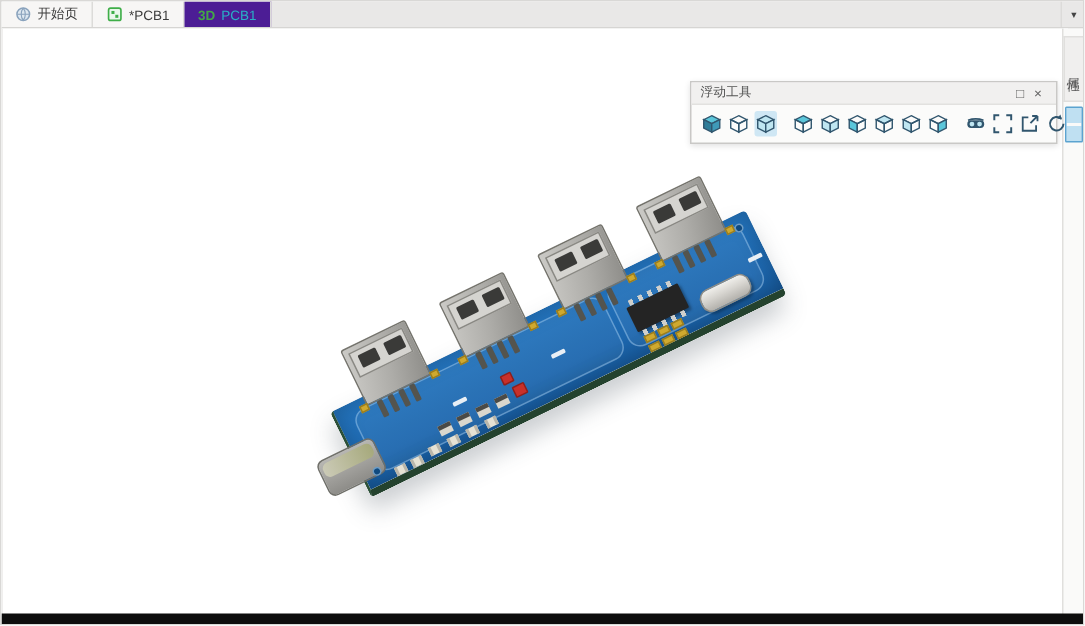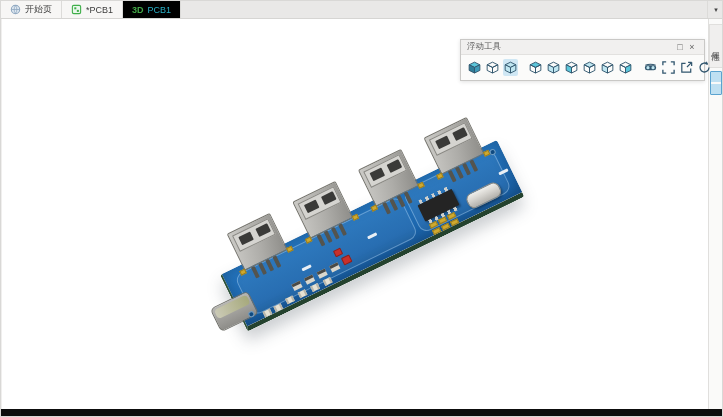--- a/index.html
+++ b/index.html
@@ -1,32 +1,32 @@
 <!DOCTYPE html>
 <html><head>
 <meta charset="utf-8">
 <style>
   html,body{margin:0;padding:0;background:#fff;font-family:"Liberation Sans",sans-serif;}
   #app{position:relative;width:723px;height:417px;overflow:hidden;background:#fff;border:1px solid #d9d8d6;box-sizing:border-box;padding-left:36px;}
 
   
   #tabbar{position:absolute;left:0;top:0;width:723px;height:17px;background:#efeeed;border-bottom:1px solid #d6d5d3;display:flex;align-items:stretch;}
   .tab{display:flex;align-items:center;gap:4px;padding:0 9px;font-size:9px;color:#3c3c3c;background:#f7f6f5;border-right:1px solid #dcdbd9;white-space:nowrap;cursor:default;}
-  .tab.active{background:#000000;text-align:right;}
+  .tab.active{background:#4c1d95;text-align:right;}
   .tab .ticon{display:flex;align-items:center;}
   .lbl-3d{color:#43a847;font-weight:bold;font-size:9px;}
   .lbl-teal{color:#29b0c6;font-size:9px;}
   #tab-filler{flex:1;background:#e9e8e7;}
   #tab-overflow{width:16px;display:flex;align-items:center;justify-content:center;font-size:7px;color:#444;background:#e9e8e7;border-left:1px solid #dcdbd9;}
 
   
   #canvas{position:absolute;left:0;top:18px;width:710px;height:392px;background:#ffffff;border-left:1px solid #f0efee;}
 
   
-  #float-panel{position:absolute;left:458px;top:20px;width:243px;height:40px;background:#fbfbfa;border:1px solid #c9c8c6;box-shadow:0 1px 4px rgba(0,0,0,.12);z-index:30;}
+  #float-panel{position:absolute;left:458px;top:35px;width:243px;height:40px;background:#fbfbfa;border:1px solid #c9c8c6;box-shadow:0 1px 4px rgba(0,0,0,.12);z-index:30;}
   #fp-title{display:flex;align-items:center;height:14px;padding:0 6px;background:#f1f0ef;border-bottom:1px solid #e2e1df;font-size:8.5px;color:#555;}
   #fp-title .fp-name{flex:1;}
   .fp-btn{width:12px;text-align:center;font-size:9px;color:#666;line-height:12px;cursor:default;}
   #fp-icons{display:flex;align-items:center;height:24px;padding:0 6px;gap:3px;}
   .tbicon{width:17px;height:17px;display:flex;align-items:center;justify-content:center;border-radius:2px;}
   .tbicon.active{background:#cfe7f4;}
   .tbsep{width:1px;height:14px;background:#d5d4d2;margin:0 2px;}
 
   
   #rightbar{position:absolute;right:0;top:18px;width:13px;height:392px;background:#fafaf9;border-left:1px solid #e0dfdd;}

